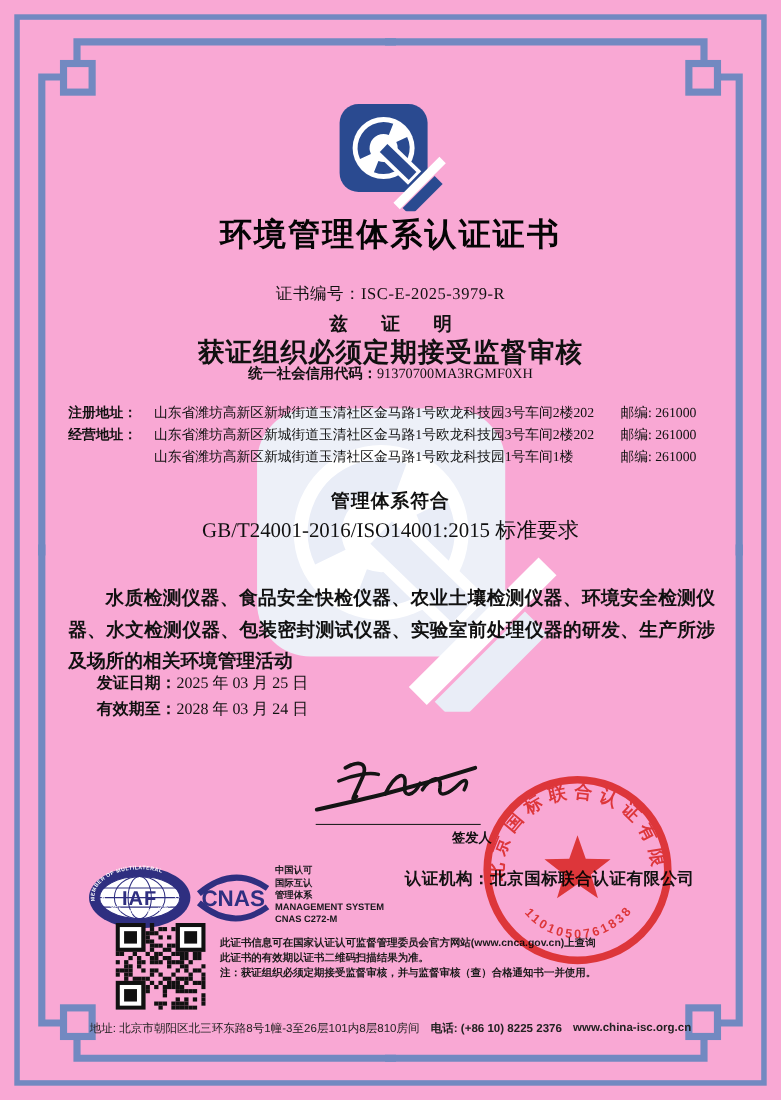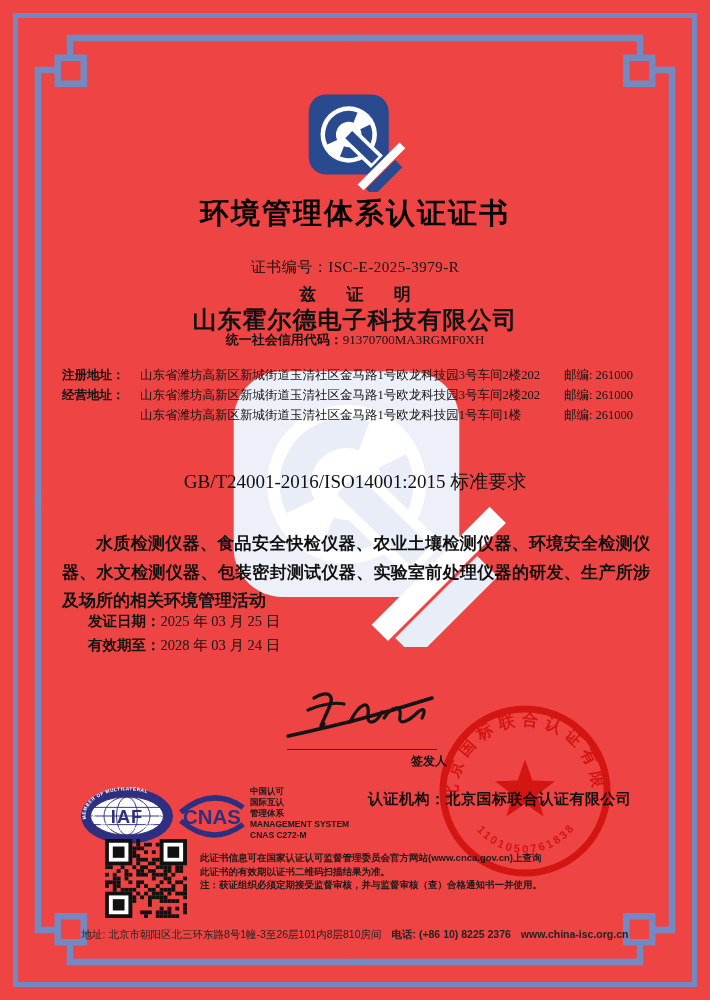--- a/index.html
+++ b/index.html
@@ -1,16 +1,16 @@
 <!DOCTYPE html>
 <html><head>
 <meta charset="utf-8">
 <style>
   html,body{margin:0;padding:0;background:#fff;}
-  .page{position:relative;width:710px;height:1000px;background:#ef4444;overflow:hidden;
+  .page{position:relative;width:710px;height:1000px;background:#f9a8d4;overflow:hidden;
         font-family:"Liberation Serif",serif;color:#111;}
   .abs{position:absolute;}
   .ctr{left:0;right:0;text-align:center;}
   .title{top:194px;font-size:29px;font-weight:700;letter-spacing:2px;color:#050505;}
   .certno{top:258px;font-size:15px;letter-spacing:.5px;}
   .hereby{top:283px;font-size:17px;font-weight:700;letter-spacing:13px;text-indent:13px;}
   .company{top:304px;font-size:24px;font-weight:700;letter-spacing:1px;}
   .creditcode{top:331px;font-size:13px;}
   .creditcode b{font-weight:700;}
   .addr-wrap{top:365px;left:62px;right:60px;font-size:12.5px;}
@@ -82,21 +82,21 @@
     <polygon points="66,106 98,74 106,82 74,114" fill="#2a4a90"></polygon>
   </svg>
 
   <div class="abs ctr title">环境管理体系认证证书</div>
 
   <div class="abs ctr certno">
     <span>证书编号：</span><span>ISC-E-2025-3979-R</span>
   </div>
 
   <div class="abs ctr hereby">兹 证 明</div>
-  <div class="abs ctr company">山东霍尔德电子科技有限公司</div>
+  <div class="abs ctr company">获证组织必须定期接受监督审核</div>
 
   <div class="abs ctr creditcode">
     <b>统一社会信用代码：</b><span>91370700MA3RGMF0XH</span>
   </div>
 
   <div class="abs addr-wrap">
     <div class="addr-row">
       <span class="lbl">注册地址：</span>
       <span class="txt">山东省潍坊高新区新城街道玉清社区金马路1号欧龙科技园3号车间2楼202</span>
       <span class="zip">邮编: 261000</span>
@@ -106,20 +106,21 @@
       <span class="txt">山东省潍坊高新区新城街道玉清社区金马路1号欧龙科技园3号车间2楼202</span>
       <span class="zip">邮编: 261000</span>
     </div>
     <div class="addr-row">
       <span class="lbl"></span>
       <span class="txt">山东省潍坊高新区新城街道玉清社区金马路1号欧龙科技园1号车间1楼</span>
       <span class="zip">邮编: 261000</span>
     </div>
   </div>
 
+  <div class="abs ctr conform">管理体系符合</div>
   <div class="abs ctr standard">GB/T24001-2016/ISO14001:2015 标准要求</div>
   <div class="abs scope">水质检测仪器、食品安全快检仪器、农业土壤检测仪器、环境安全检测仪器、水文检测仪器、包装密封测试仪器、实验室前处理仪器的研发、生产所涉及场所的相关环境管理活动</div>
 
   <div class="abs dates">
     <div>
       <span class="lbl">发证日期：</span><span>2025 年 03 月 25 日</span>
     </div>
     <div>
       <span class="lbl">有效期至：</span><span>2028 年 03 月 24 日</span>
     </div>

